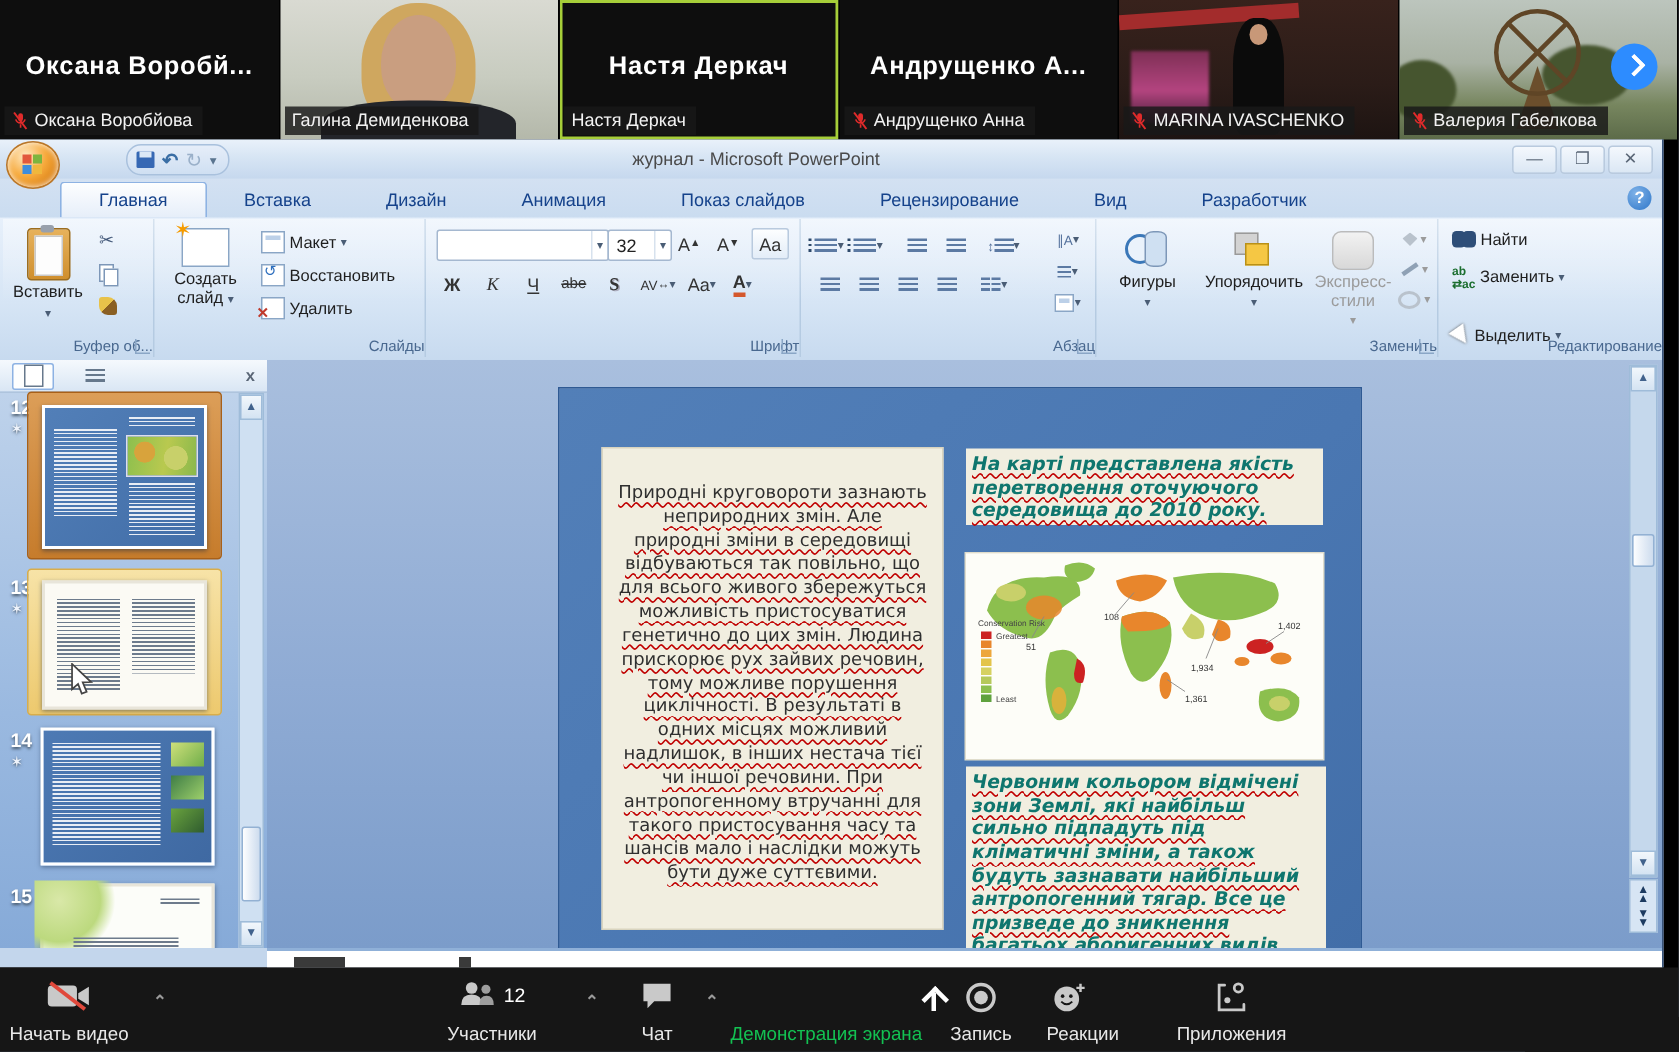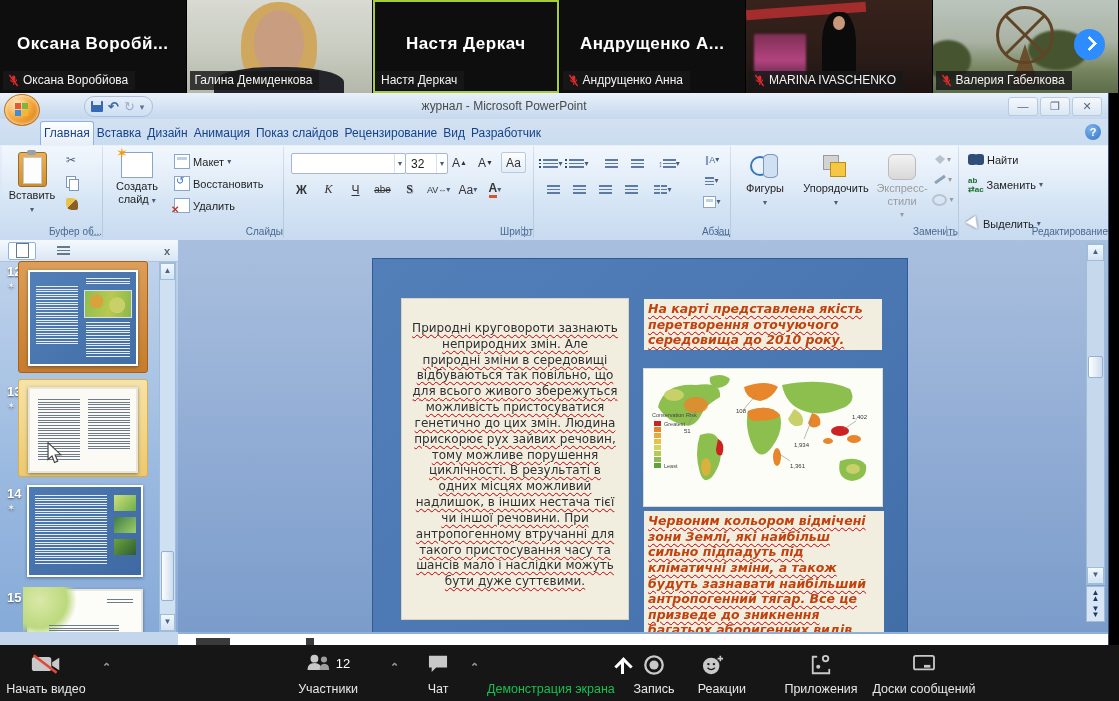--- a/index.html
+++ b/index.html
@@ -64,21 +64,21 @@
   .qat .und{color:#3a6ea5;font-size:13px;line-height:1;font-weight:bold;}
   .qat .red{color:#9ab0c9;font-size:13px;line-height:1;}
   .qat .dd{color:#5a748f;font-size:9px;}
   .wtitle{flex:1;text-align:center;color:#4a4a4a;font-size:12px;}
   .winbtns{display:flex;margin-right:6px;gap:2px;}
   .winbtn{width:28px;height:17px;text-align:center;line-height:16px;color:#5a6676;font-size:11px;
        border:1px solid #b9cade;border-radius:3px;background:linear-gradient(180deg,#f4f8fd,#dbe7f4);cursor:pointer;}
 
   .tabrow{position:absolute;top:26px;left:0;right:0;height:26px;background:linear-gradient(180deg,#d3e1f2,#cadcf0);
        display:flex;align-items:flex-end;padding-left:40px;}
-  .tab{padding:4px 3px 5px;color:#15428b;font-size:12px;cursor:pointer;white-space:nowrap;}
+  .tab{padding:4px 25px 5px;color:#15428b;font-size:12px;cursor:pointer;white-space:nowrap;}
   .tab.active{background:linear-gradient(180deg,#fdfeff,#e6eef9);border:1px solid #8db2e3;border-bottom:none;
        border-radius:3px 3px 0 0;font-weight:normal;}
   .helpbtn{position:absolute;right:7px;top:31px;width:16px;height:16px;border-radius:50%;
        background:radial-gradient(circle at 35% 30%,#7fb2e8,#2f77c9);color:#fff;font-size:11px;font-weight:bold;
        text-align:center;line-height:16px;cursor:pointer;}
 
   .ribbon{position:absolute;top:52px;left:0;right:0;height:95px;
        background:linear-gradient(180deg,#e7f0fb,#d6e5f5 60%,#c7daef);border-bottom:1px solid #8fb0d8;}
   .rgroup{position:absolute;top:1px;bottom:2px;border-right:1px solid #b5cbe2;
        background:linear-gradient(180deg,rgba(255,255,255,.45),rgba(255,255,255,0) 60%);}
@@ -175,21 +175,21 @@
   .editarea{position:absolute;left:178px;top:147px;width:930px;height:392px;
        background:linear-gradient(180deg,#a9bfde,#8fabd4 55%,#7b9cca);overflow:hidden;}
   .slide{position:absolute;left:194px;top:18px;width:534px;height:374px;
        background:linear-gradient(135deg,#527fb8,#4a77b2 60%,#426ea8);border:1px solid #2f5a93;}
   .creambox{position:absolute;left:28px;top:39px;width:228px;height:322px;background:#f1eee0;
        border:1px solid #d9d4bf;padding:22px 10px 0;box-sizing:border-box;}
   .slidetext{font-family:"DejaVu Sans",sans-serif;font-size:12px;line-height:1.32;color:#2f2f2f;text-align:center;}
   .squig{text-decoration:underline;text-decoration-style:wavy;text-decoration-color:#c00000;
        text-decoration-thickness:1px;text-underline-offset:2px;}
   .rightcol{position:absolute;left:271px;top:40px;width:238px;}
-  .rhead,.rtext{font-family:"DejaVu Sans",sans-serif;font-style:italic;font-weight:bold;color:#c2410c;
+  .rhead,.rtext{font-family:"DejaVu Sans",sans-serif;font-style:italic;font-weight:bold;color:#0f766e;
        font-size:12.5px;line-height:1.25;background:#f1eee0;padding:2px 4px;}
   .mapbox{position:absolute;left:271px;top:110px;width:238px;height:137px;background:#fdfdf8;
        box-shadow:0 0 0 1px #e0ddcc;}
   .rtextwrap{position:absolute;left:271px;top:252px;width:240px;}
   .edit-scroll{position:absolute;right:3px;top:3px;width:17px;height:340px;background:#c5d8ec;border:1px solid #9fbcd9;}
   .pgbtns{position:absolute;right:3px;top:346px;width:17px;height:34px;background:#d7e5f4;border:1px solid #9fbcd9;
        display:flex;flex-direction:column;align-items:center;justify-content:center;gap:3px;color:#1e3least;}
   .dblchv{font-size:8px;color:#1c3a60;line-height:.8;cursor:pointer;text-align:center;}
   .notes{position:absolute;left:178px;top:539px;width:930px;height:13px;background:#fff;border-top:2px solid #8fb0d8;overflow:hidden;}
   .notefrag{position:absolute;top:4px;height:14px;background:#3a3a3a;}
@@ -730,23 +730,14 @@
       <span class="zicon">
         <svg width="22" height="22" viewBox="0 0 24 24">
             <path d="M7 3 h-4 v18 h18 v-4" fill="none" stroke="#c9c9c9" stroke-width="2" stroke-linecap="round"></path>
             <circle cx="17" cy="5" r="3" fill="none" stroke="#c9c9c9" stroke-width="2"></circle>
             <circle cx="9" cy="14" r="2.2" fill="#c9c9c9"></circle>
           </svg>
       </span>
       <div class="zlabel">Приложения</div>
     </div>
 
-    <div class="zitem" style="left:868px;width:112px;">
-      <span class="zicon">
-        <svg width="24" height="20" viewBox="0 0 26 22">
-            <rect x="2" y="2" width="22" height="15" rx="2" fill="none" stroke="#c9c9c9" stroke-width="2"></rect>
-            <rect x="13" y="12" width="7" height="3" fill="#c9c9c9"></rect>
-          </svg>
-      </span>
-      <div class="zlabel">Доски сообщений</div>
-    </div>
   </div>
 </div>
 
 </body></html>

